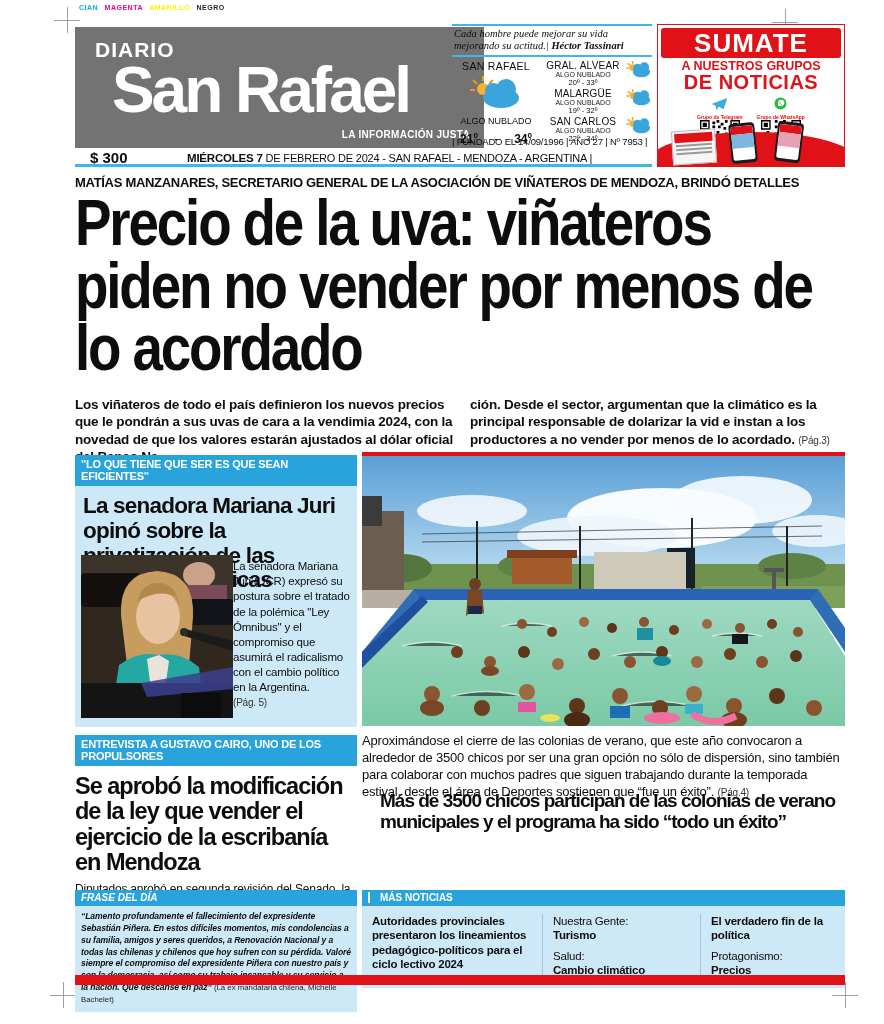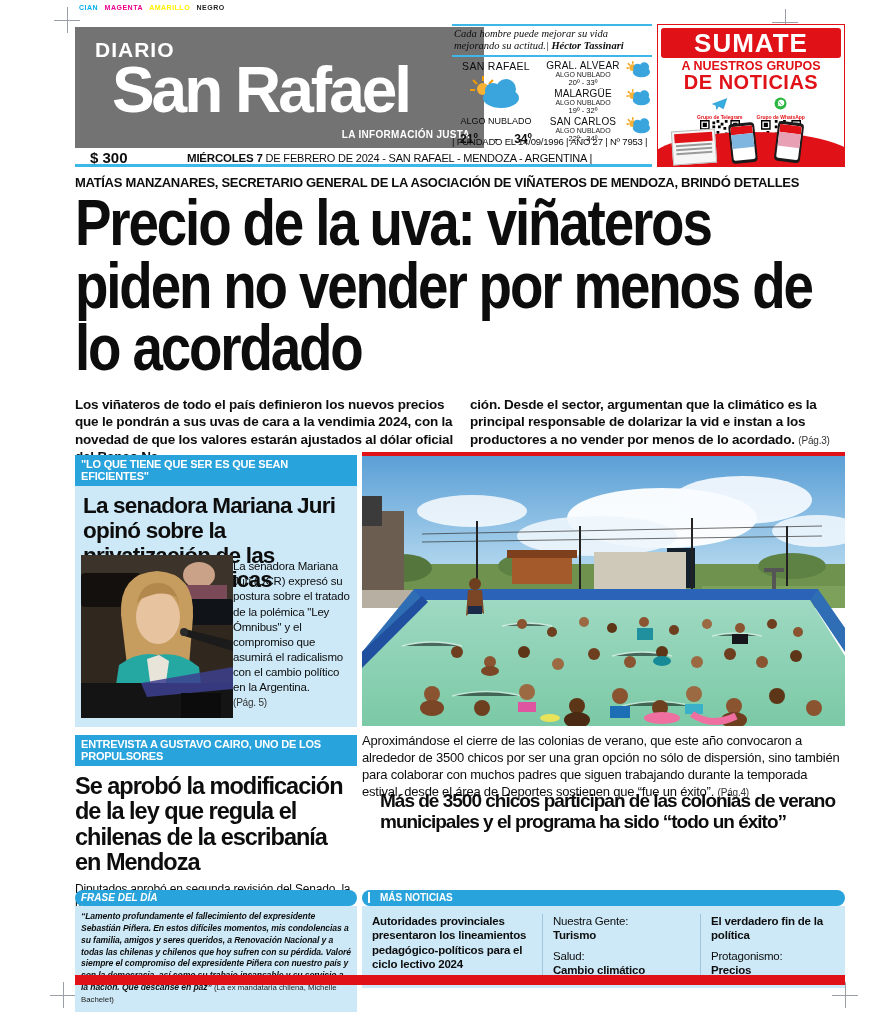--- a/index.html
+++ b/index.html
@@ -83,21 +83,21 @@
   .escri-head { padding:8px 0 6px 0; font-size:23.5px; font-weight:bold; line-height:1.08; letter-spacing:-1px; }
   .escri-text { font-size:12px; line-height:1.3; letter-spacing:-0.2px; }
 
   
   .pool-photo { position:absolute; left:362px; top:452px; width:483px; height:274px; border-top:4px solid #e01117; }
   .pool-photo svg { display:block; }
   .pool-caption { position:absolute; left:362px; top:732px; width:483px; font-size:13px; line-height:1.32; letter-spacing:-0.2px; }
   .colonias-head { position:absolute; left:380px; top:790px; width:483px; font-size:19px; font-weight:bold; line-height:1.11; letter-spacing:-1px; }
 
   
-  .strip-header { background:#29a3dc; color:#fff; font-weight:bold; font-size:10px; padding:2px 6px 3px 6px;border-radius:8px; }
+  .strip-header { background:#29a3dc; color:#fff; font-weight:bold; font-size:10px; padding:2px 6px 3px 6px; }
   .frase-box { position:absolute; left:75px; top:890px; width:282px; }
   .frase-box .strip-header { font-style:italic; }
   .frase-body { background:#cde9f7; padding:5px 6px 6px 6px; font-size:8.6px; line-height:1.38; }
   .frase-quote { font-weight:bold; font-style:italic; letter-spacing:-0.1px; }
   .frase-attr { font-weight:normal; font-style:normal; font-size:7.8px; color:#222; }
   .noticias-box { position:absolute; left:362px; top:890px; width:483px; }
   .noticias-box .strip-header span { border-left:2px solid #fff; padding-left:10px; }
   .noticias-body { background:#cde9f7; display:flex; padding:8px 0 10px 0; min-height:69px; }
   .n-col { padding:0 10px; font-size:11.5px; line-height:1.25; letter-spacing:-0.2px; }
   .n-col1 { width:180px; font-weight:bold; }
@@ -303,21 +303,21 @@
         <rect x="0" y="128" width="152" height="35" fill="#141414"></rect>
         <path d="M60 128 L152 112 L152 134 L66 142 Z" fill="#3c3f8f" opacity=".85"></path>
         <rect x="100" y="138" width="40" height="25" fill="#0c0c0c"></rect>
       </svg>
       <div class="juri-text"><span>La senadora Mariana Juri (UCR) expresó su postura sobre el tratado de la polémica "Ley Ómnibus" y el compromiso que asumirá el radicalismo con el cambio político en la Argentina. </span><div class="pageref">(Pág. 5)</div></div>
     </div>
   </div>
 
   <div class="escri-box">
     <div class="box-kicker">ENTREVISTA A GUSTAVO CAIRO, UNO DE LOS PROPULSORES</div>
-    <div class="escri-head">Se aprobó la modificación de la ley que regula el chilenas de la escribanía en Mendoza</div>
+    <div class="escri-head">Se aprobó la modificación de la ley que vender el ejercicio de la escribanía en Mendoza</div>
     <div class="escri-text"><span>Diputados aprobó en segunda revisión del Senado, la modificación de la Ley provincial 3058/64 que hasta entonces regulaba el ejercicio de la profesión Notarial en toda la provincia. </span><span class="pageref">(Pág. 7)</span></div>
   </div>
 
   <div class="pool-photo">
     <svg width="483" height="270" viewBox="0 0 483 270">
       <defs>
         <linearGradient id="sky" x1="0" y1="0" x2="0" y2="1">
             <stop offset="0" stop-color="#5b9fd6"></stop>
             <stop offset="1" stop-color="#c3e2f3"></stop>
           </linearGradient>

